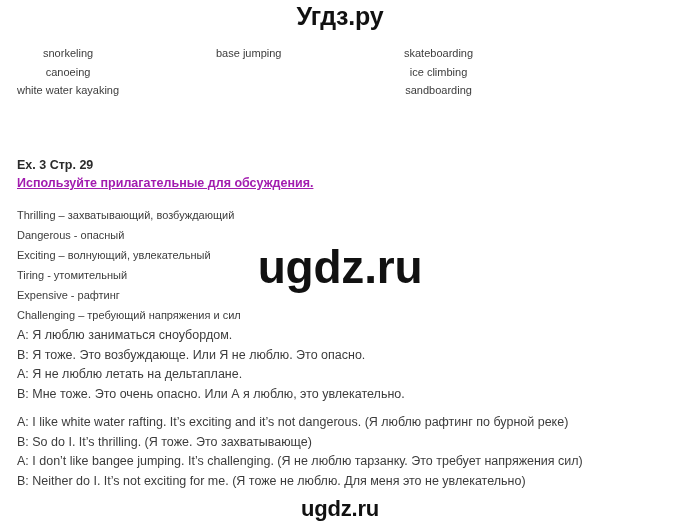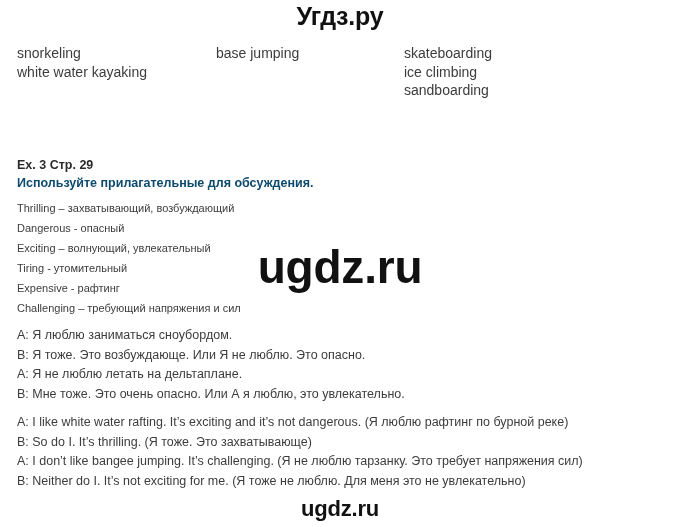--- a/index.html
+++ b/index.html
@@ -62,44 +62,46 @@
     height: 100px;
   }
   .wordcol {
     position: absolute;
     top: 0;
   }
   .wordcol.col1 { left: 17px; }
   .wordcol.col2 { left: 216px; }
   .wordcol.col3 { left: 404px; }
   .wordcol .word {
-    font-size: 14px;
+    font-size: 11px;
     line-height: 18.5px;
     white-space: nowrap;
+    text-align: center;
   }
 
   
   .ex-block {
     position: absolute;
     left: 17px;
     top: 157px;
     width: 640px;
   }
   .ex-title {
     font-size: 12.5px;
     font-weight: bold;
     line-height: 17px;
     color: #2b2b2b;
   }
   .ex-subtitle {
     font-size: 12.5px;
     font-weight: bold;
     line-height: 19px;
-    color: #0c4a6e;
-    margin-bottom: 5px;
+    color: #a21caf;
+    margin-bottom: 12px;
+    text-decoration: underline;
   }
   .adj-line {
     font-size: 11px;
     line-height: 20px;
     white-space: nowrap;
   }
 
   
   .dialog {
     position: absolute;
@@ -118,20 +120,21 @@
 <body>
 
 <div class="page">
 
   <div class="wm wm-top">Угдз.ру</div>
 
   <div class="wordlist">
 
     <div class="wordcol col1">
       <div class="word">snorkeling</div>
+      <div class="word">canoeing</div>
       <div class="word">white water kayaking</div>
     </div>
 
     <div class="wordcol col2">
       <div class="word">base jumping</div>
     </div>
 
     <div class="wordcol col3">
       <div class="word">skateboarding</div>
       <div class="word">ice climbing</div>

